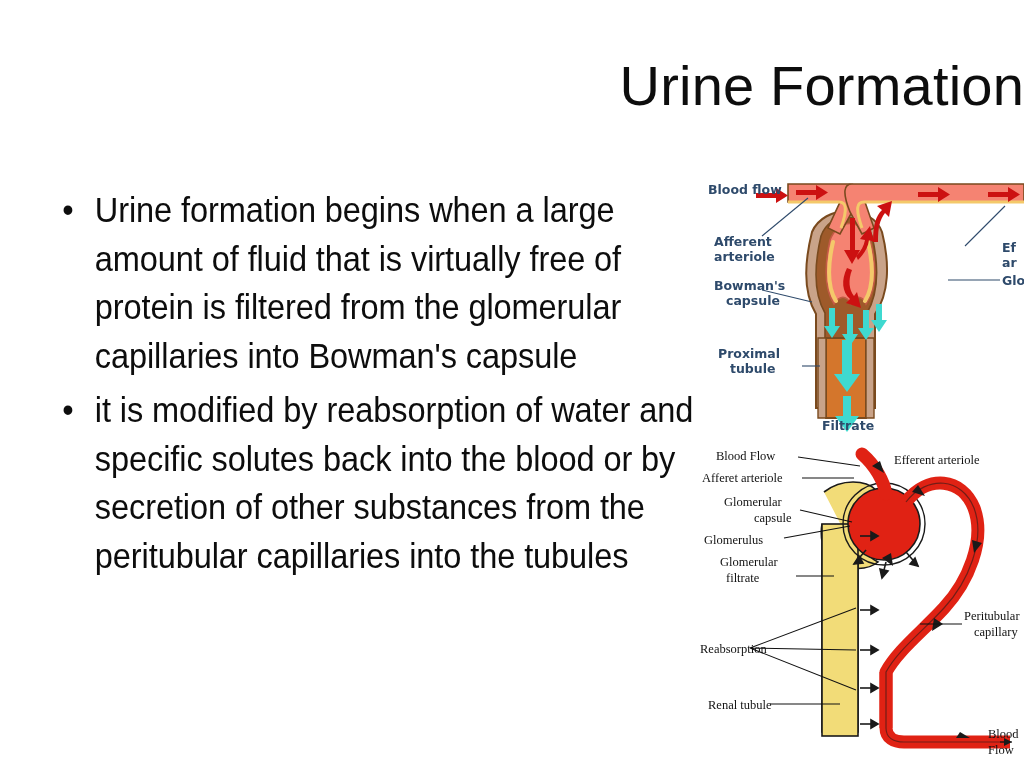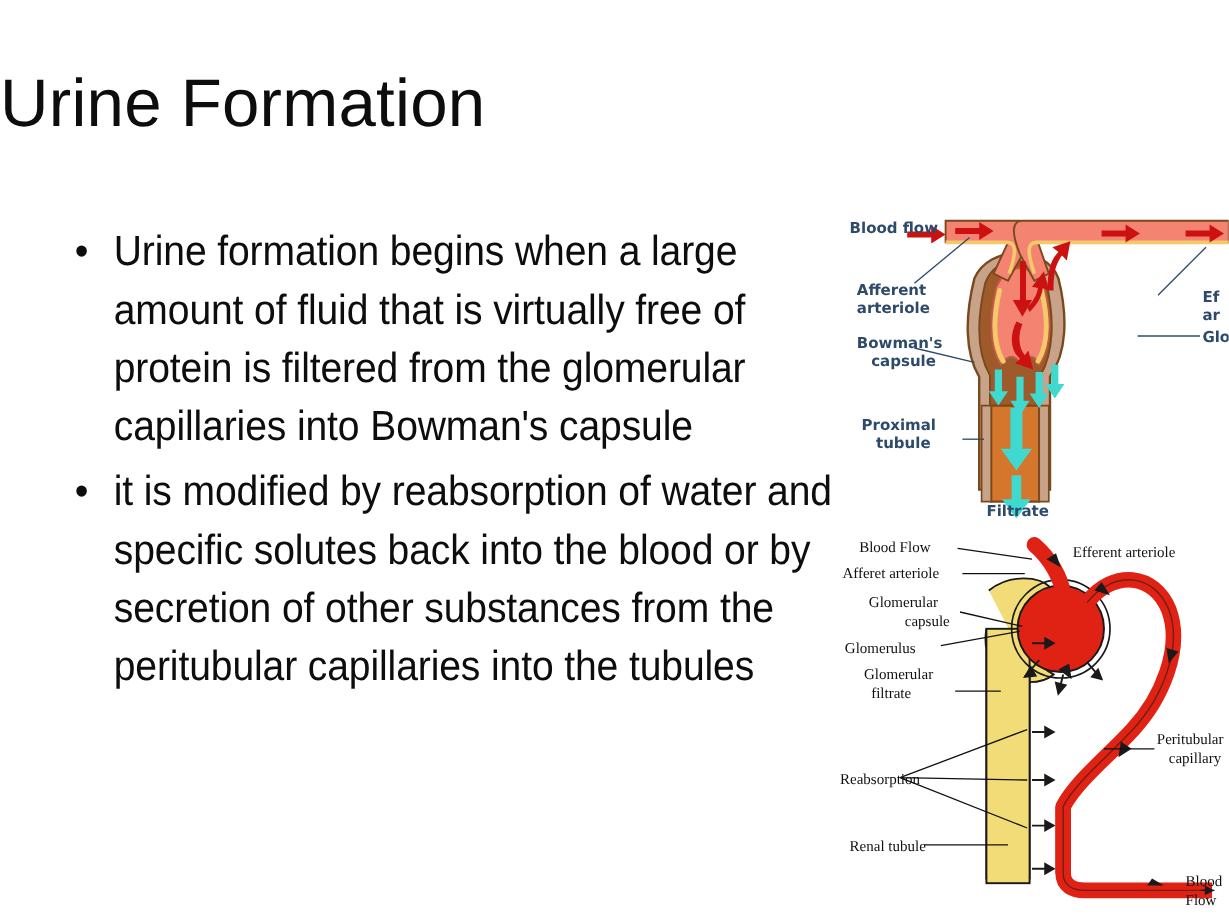--- a/index.html
+++ b/index.html
@@ -9,21 +9,21 @@
     font-family:"Liberation Sans", sans-serif;
     overflow:hidden;
     position:relative;
   }
   #slide{position:absolute;inset:0;background:#fff;}
 
   
   .slide-title{
     position:absolute;
     left:0;right:0;top:58px;
-    text-align:left;
+    text-align:right;
     font-family:"Liberation Sans", sans-serif;
     font-size:56px;
     font-weight:400;
     color:#0d0d0d;
     letter-spacing:.2px;
     line-height:1;
   }
 
   
   .body-text{

